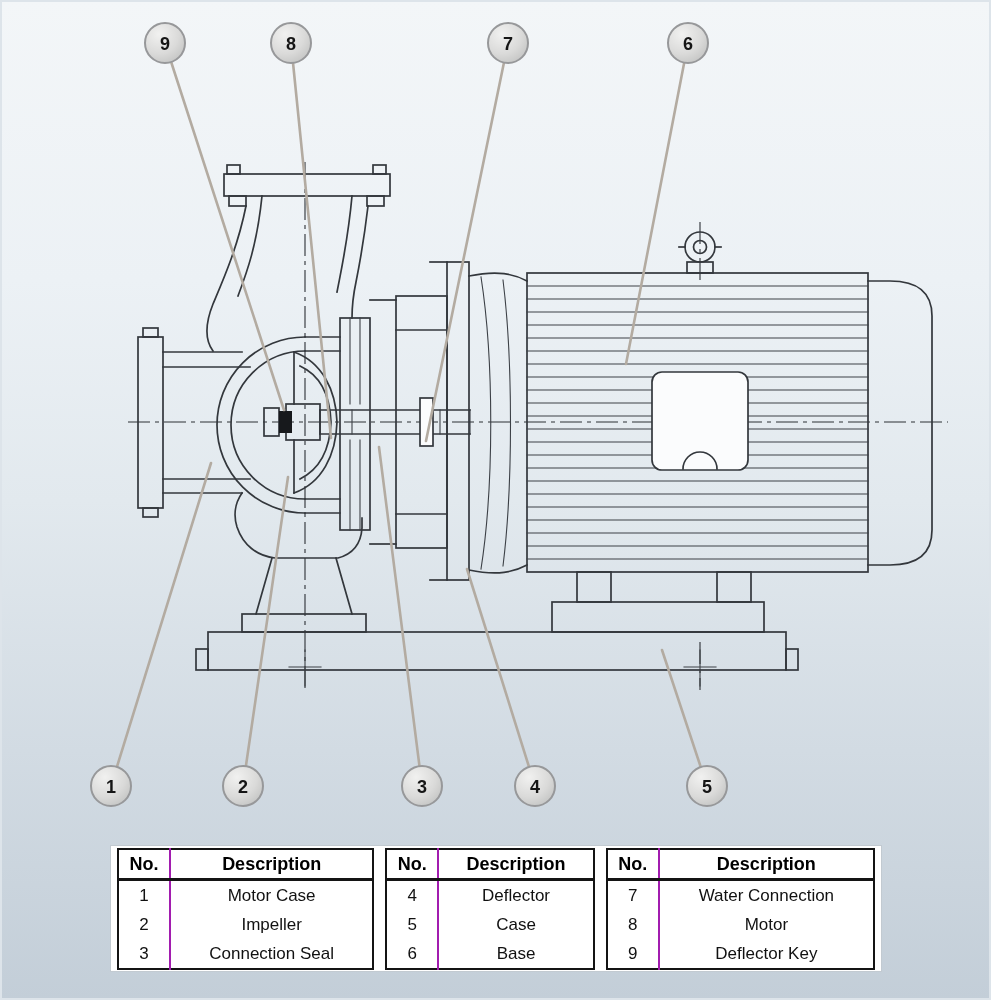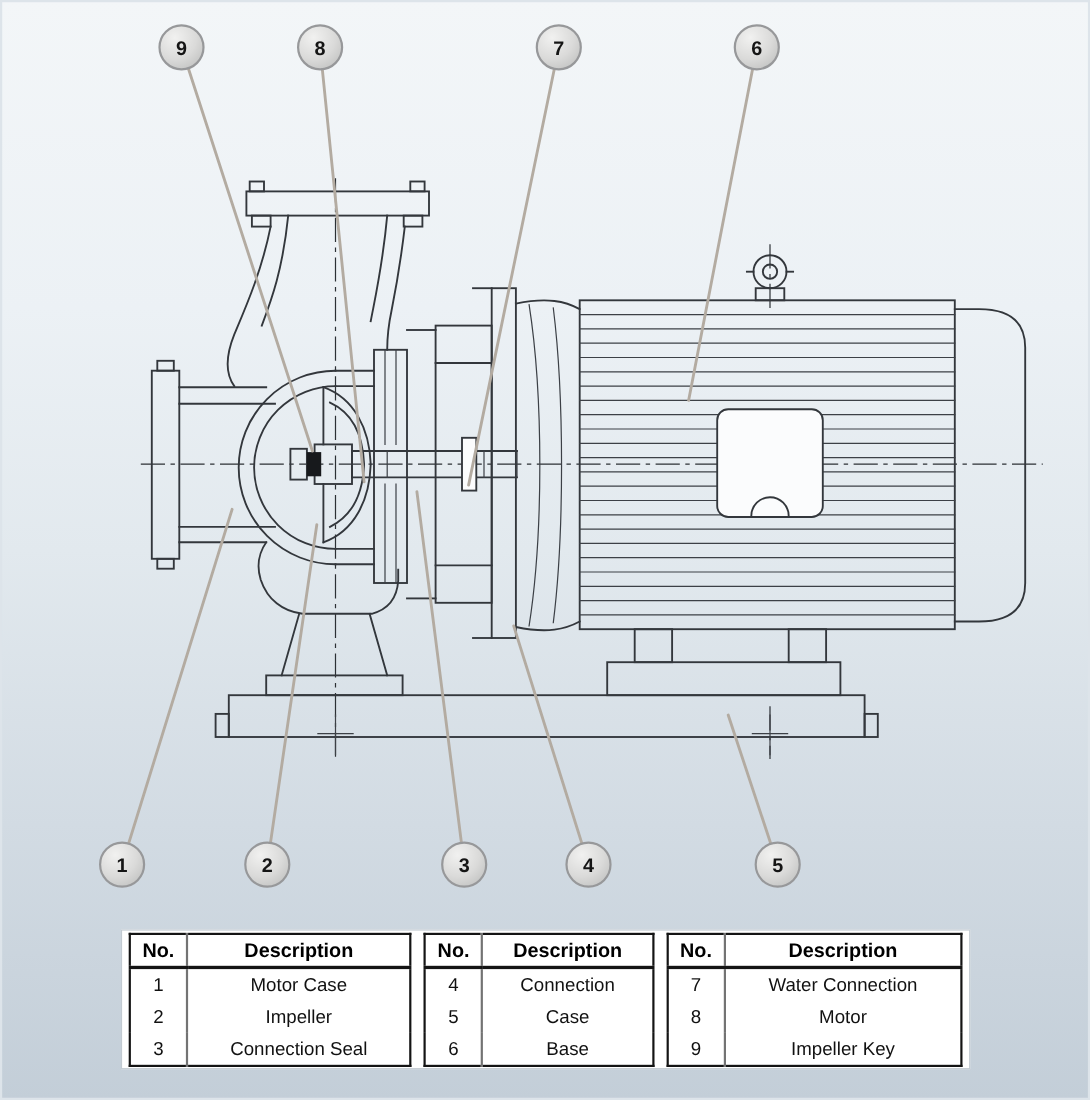--- a/index.html
+++ b/index.html
@@ -27,21 +27,21 @@
     position:absolute; left:110px; top:845px; width:772px; height:127px;
     background:#ffffff; border:1px solid #c2cad1;
     display:flex; gap:11px; padding:5px 6px; align-items:center;
   }
   table.parts { border-collapse:collapse; background:#fff; border:2px solid #141414; table-layout:fixed; }
   table.parts th {
     font-size:18px; font-weight:bold; text-align:center;
     padding:2px 6px; line-height:24px; border-bottom:3px solid #141414;
   }
   table.parts td { font-size:17px; text-align:center; padding:2px 6px; line-height:25px; color:#111; }
-  table.parts th + th, table.parts td + td { border-left:2px solid #737373; }
+  table.parts th + th, table.parts td + td { border-left:2px solid #a21caf; }
   .t1 { width:258px; } .t2 { width:210px; } .t3 { width:270px; }
   col.col-no { width:52px; }
 </style>
 </head>
 <body>
 
 <div class="stage">
 
   <svg class="diagram" width="991" height="1000" viewBox="0 0 991 1000" xmlns="http://www.w3.org/2000/svg">
     <defs>
@@ -258,21 +258,21 @@
         </colgroup>
       <thead>
         <tr>
           <th>No.</th>
           <th>Description</th>
         </tr>
       </thead>
       <tbody>
         <tr>
           <td>4</td>
-          <td>Connection</td>
+          <td>Deflector</td>
         </tr>
         <tr>
           <td>5</td>
           <td>Case</td>
         </tr>
         <tr>
           <td>6</td>
           <td>Base</td>
         </tr>
       </tbody>
@@ -293,19 +293,19 @@
         <tr>
           <td>7</td>
           <td>Water Connection</td>
         </tr>
         <tr>
           <td>8</td>
           <td>Motor</td>
         </tr>
         <tr>
           <td>9</td>
-          <td>Impeller Key</td>
+          <td>Deflector Key</td>
         </tr>
       </tbody>
     </table>
 
   </div>
 </div>
 
 </body></html>

